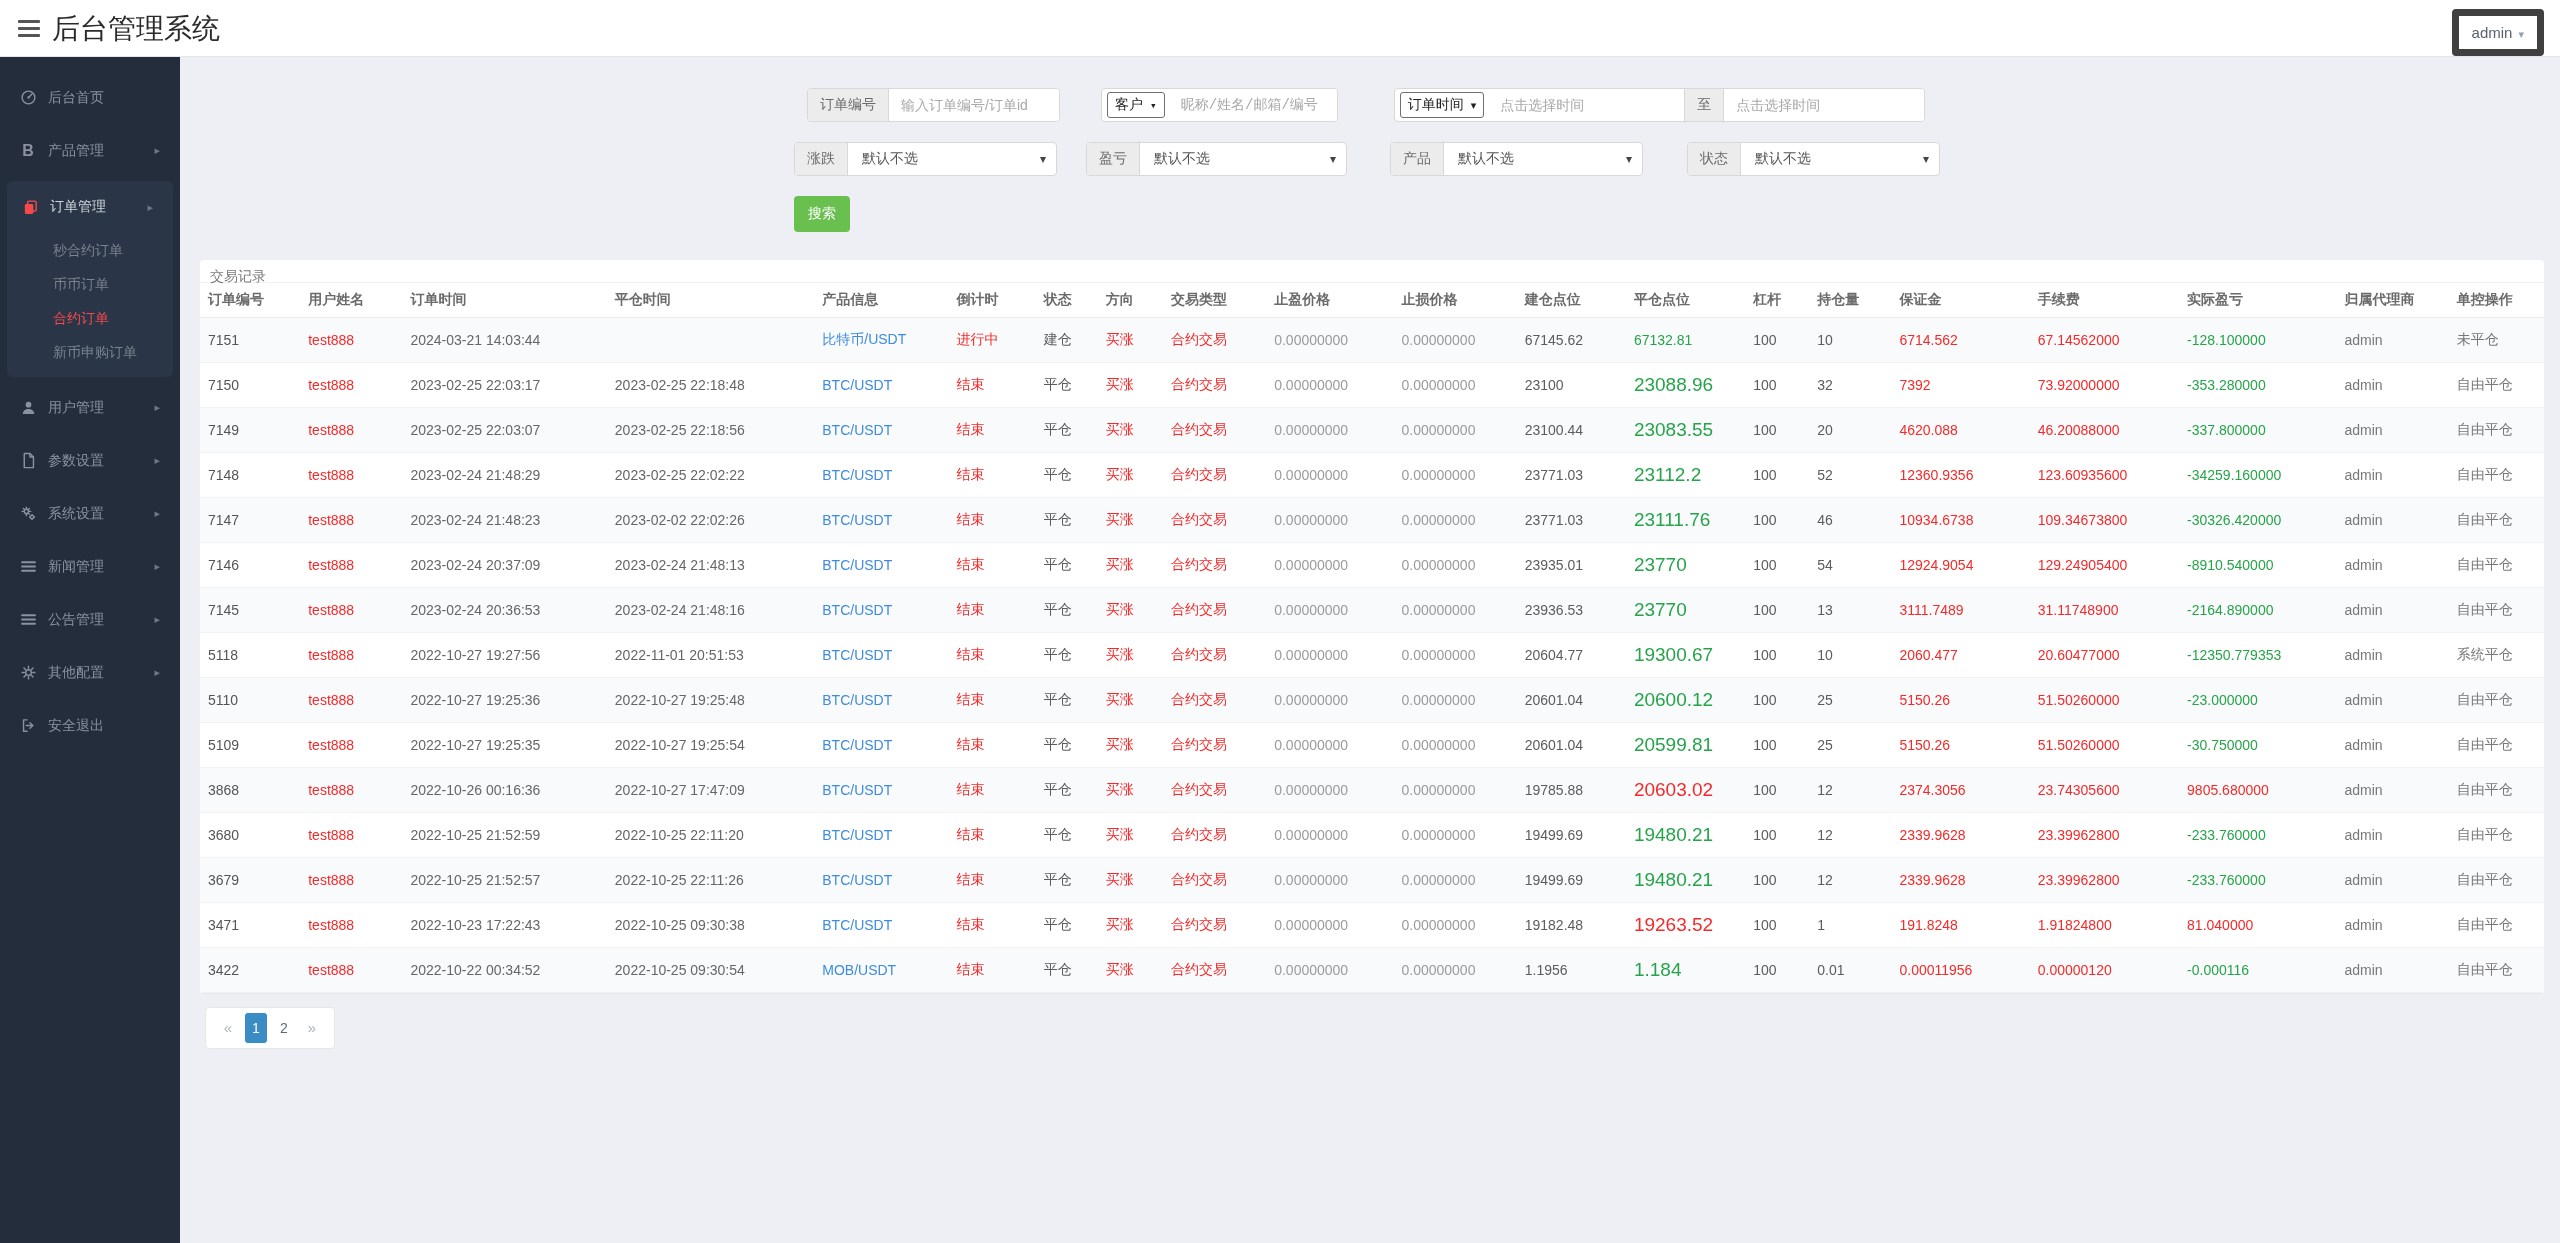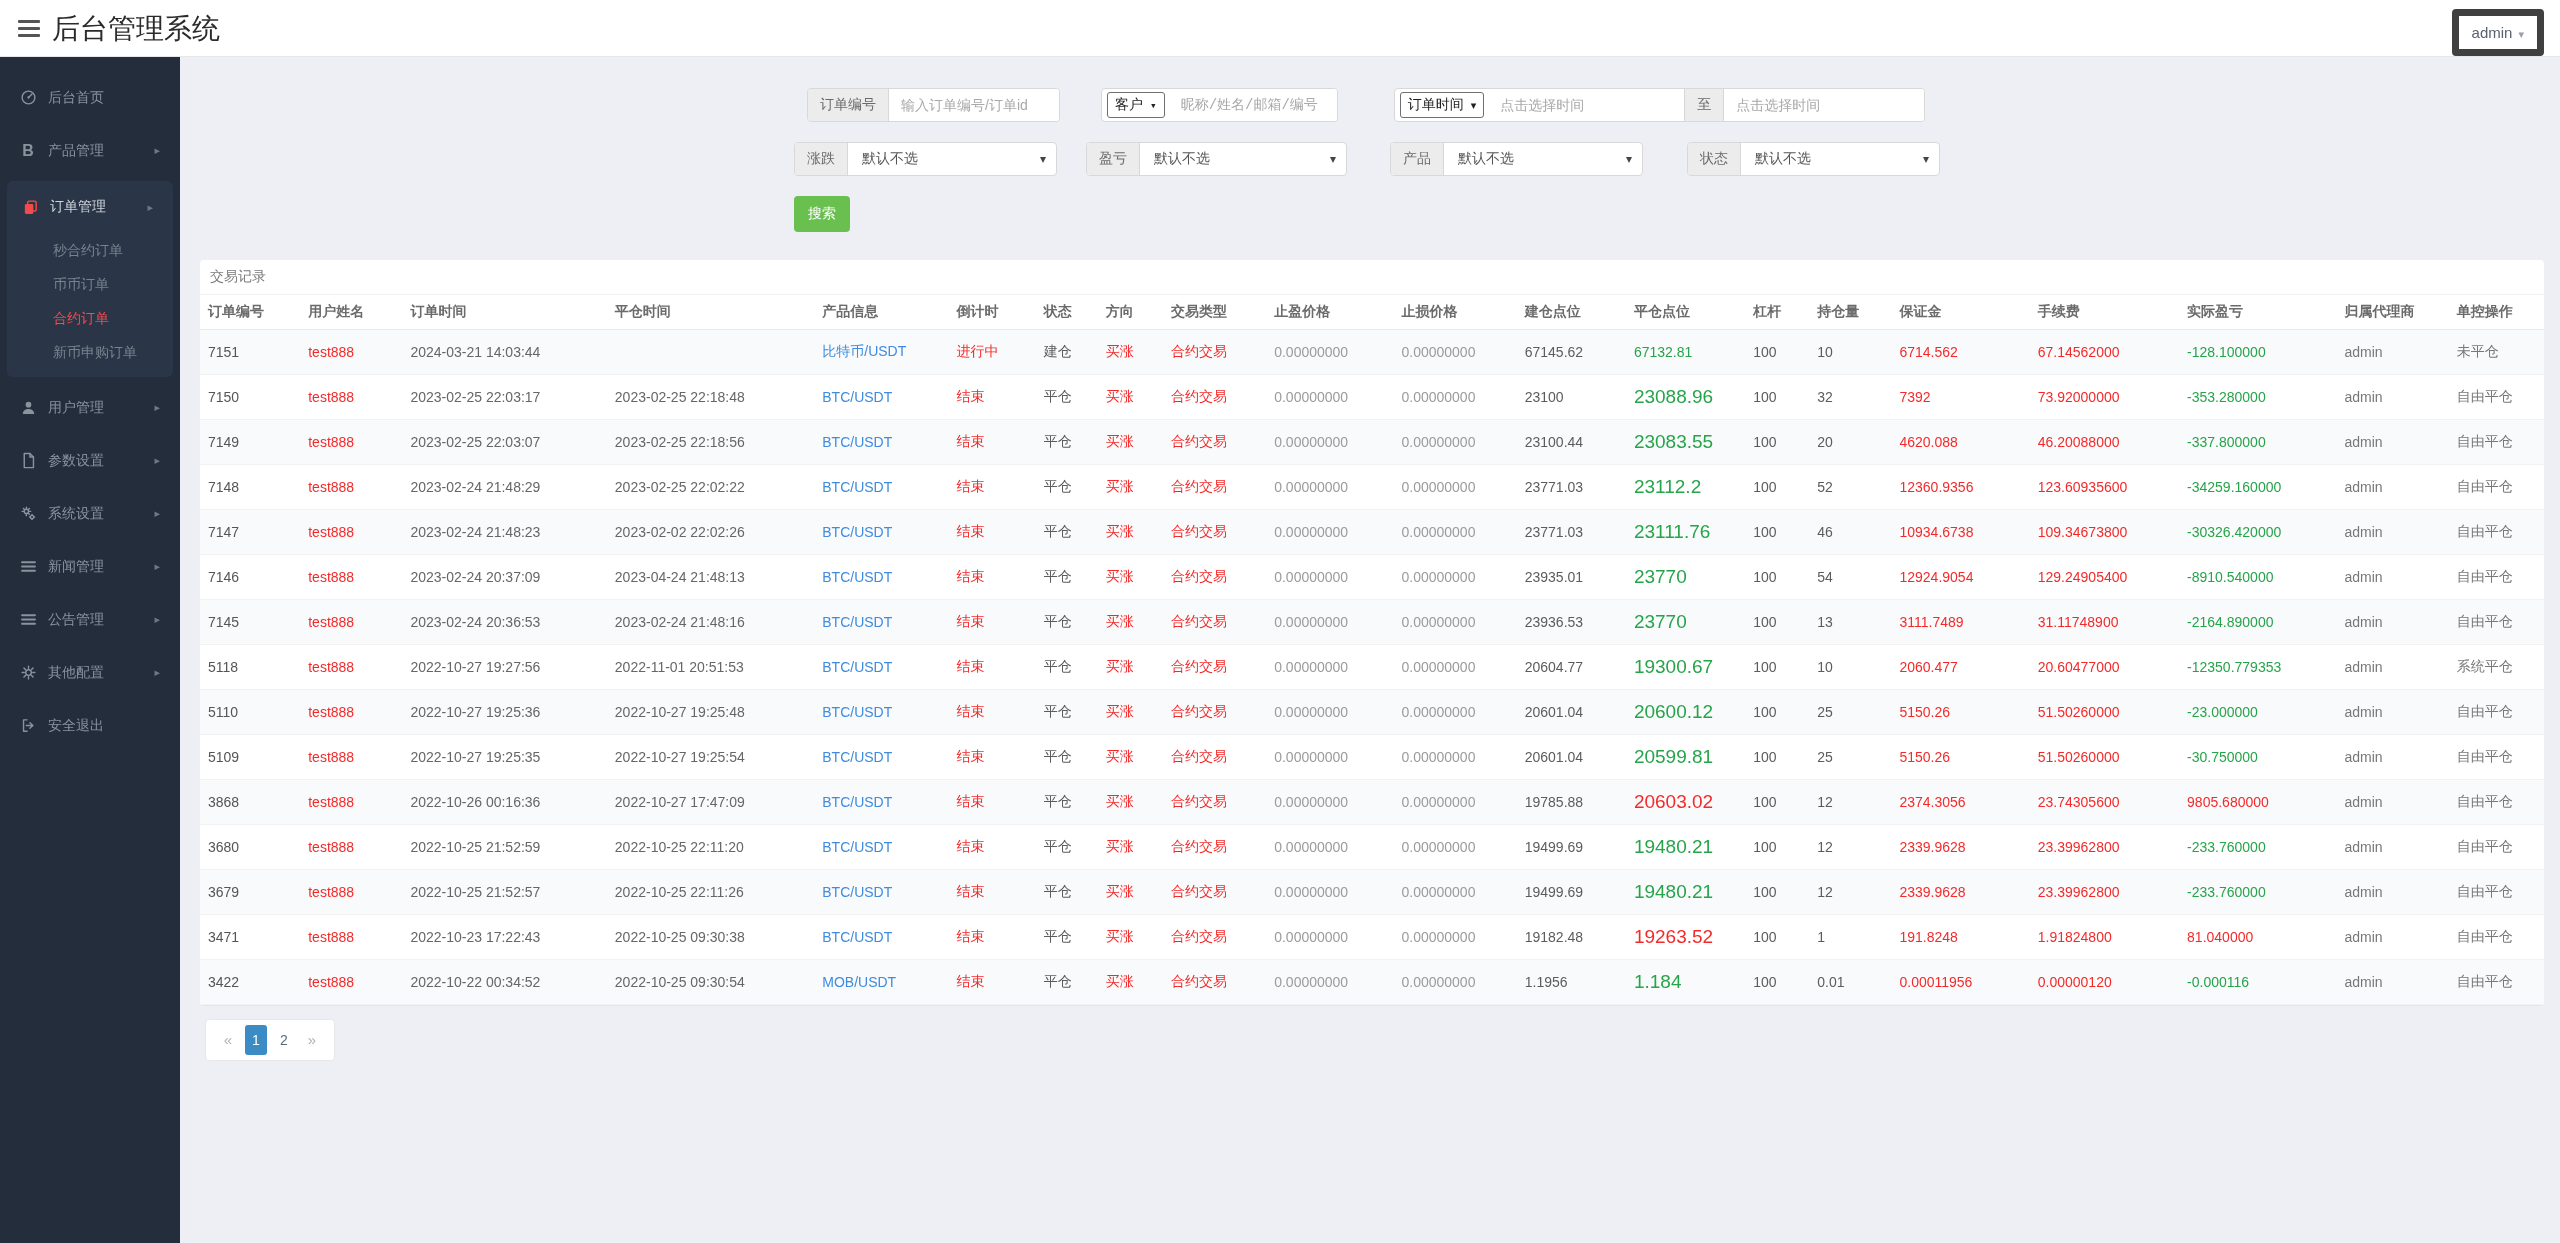--- a/index.html
+++ b/index.html
@@ -51,21 +51,21 @@
   .fgroup input{border:0;outline:none;padding:0 12px;font-size:14px;color:#444;font-family:inherit;background:#fff;}
   .fgroup input::placeholder{color:#a9a9a9;}
   .nsel{display:flex;align-items:center;border:1px solid #6f6f6f;border-radius:3px;margin:3px 4px 3px 5px;padding:0 7px;background:#fff;color:#222;white-space:nowrap;cursor:pointer;}
   .nsel .caret{margin-left:7px;font-size:11px;color:#222;}
   .wsel{flex:1;display:flex;align-items:center;justify-content:space-between;padding:0 10px 0 14px;color:#555;cursor:pointer;}
   .wsel .caret{color:#444;font-size:12px;}
   .search-btn{background:var(--btn-green);color:#fff;border:none;border-radius:4px;padding:9px 14px;font-size:14px;cursor:pointer;font-family:inherit;}
 
   
   .panel{margin:28px 16px 0 20px;background:#fff;border-radius:4px;box-shadow:0 1px 1px rgba(0,0,0,.04);}
-  .panel-head{padding:8px 10px;color:#7a7a7a;font-size:14px;border-bottom:1px solid #f0f0f0;height:35px;}
+  .panel-head{padding:8px 10px;color:#7a7a7a;font-size:14px;border-bottom:1px solid #f0f0f0;height:23px;}
   table{width:100%;border-collapse:collapse;table-layout:fixed;}
   th{height:34px;padding:0 8px;text-align:left;font-weight:bold;color:#6b6b6b;font-size:14px;border-bottom:1px solid #eaeaea;white-space:nowrap;}
   td{height:45px;padding:0 8px;border-bottom:1px solid #f2f2f2;white-space:nowrap;overflow:hidden;}
   tr.stripe td{background:#f9fafb;}
   .t-id{color:#555;}
   .t-red{color:var(--red);}
   .t-green{color:var(--green);}
   .t-link{color:var(--link);cursor:pointer;}
   .t-time{color:#666;}
   .t-dark{color:#5c5c5c;text-align:right;}
@@ -424,21 +424,21 @@
             <td><span class="t-red">10934.6738</span></td>
             <td><span class="t-red">109.34673800</span></td>
             <td><span class="t-green">-30326.420000</span></td>
             <td><span class="t-dim">admin</span></td>
             <td><span class="t-dim">自由平仓</span></td>
           </tr>
           <tr>
             <td><span class="t-id">7146</span></td>
             <td><span class="t-red">test888</span></td>
             <td><span class="t-time">2023-02-24 20:37:09</span></td>
-            <td><span class="t-time">2023-04-24 21:48:13</span></td>
+            <td><span class="t-time">2023-02-24 21:48:13</span></td>
             <td><span class="t-link">BTC/USDT</span></td>
             <td><span class="t-red">结束</span></td>
             <td><span class="t-dark">平仓</span></td>
             <td><span class="t-red">买涨</span></td>
             <td><span class="t-red">合约交易</span></td>
             <td><span class="t-muted">0.00000000</span></td>
             <td><span class="t-muted">0.00000000</span></td>
             <td><span class="t-dark">23935.01</span></td>
             <td><span class="t-green px-big">23770</span></td>
             <td><span class="t-dark">100</span></td>

